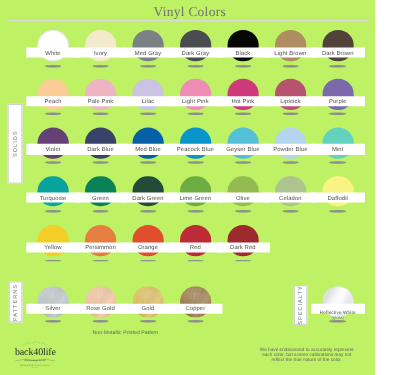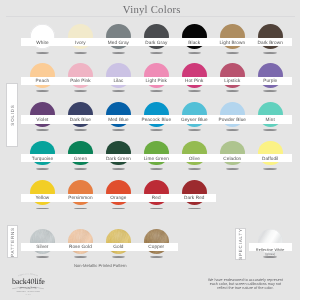--- a/index.html
+++ b/index.html
@@ -1,20 +1,20 @@
 <!DOCTYPE html>
 <html><head>
 <meta charset="utf-8">
 <title>Vinyl Colors</title>
 <style>
   html,body{margin:0;padding:0;background:#fff;}
   body{width:300px;height:300px;overflow:hidden;
        font-family:"Liberation Sans",sans-serif;
        -webkit-font-smoothing:antialiased;text-rendering:geometricPrecision;}
-  #page{position:relative;width:300px;height:300px;background:#e5e5e5;}
+  #page{position:relative;width:300px;height:300px;background:#bef264;}
 
   .title{position:absolute;left:1.8px;top:3.5px;width:300px;text-align:center;
          font-family:"Liberation Serif",serif;font-size:10.7px;color:#6e6e71;
          letter-spacing:.25px;font-weight:400;}
   .rule{position:absolute;left:6px;top:16.3px;width:289px;height:1px;
         background:#dadadc;}
 
   
   .sw{position:absolute;width:24.8px;height:24.8px;}
   .disc{position:absolute;left:0;top:0;width:24.8px;height:24.8px;border-radius:50%;}

